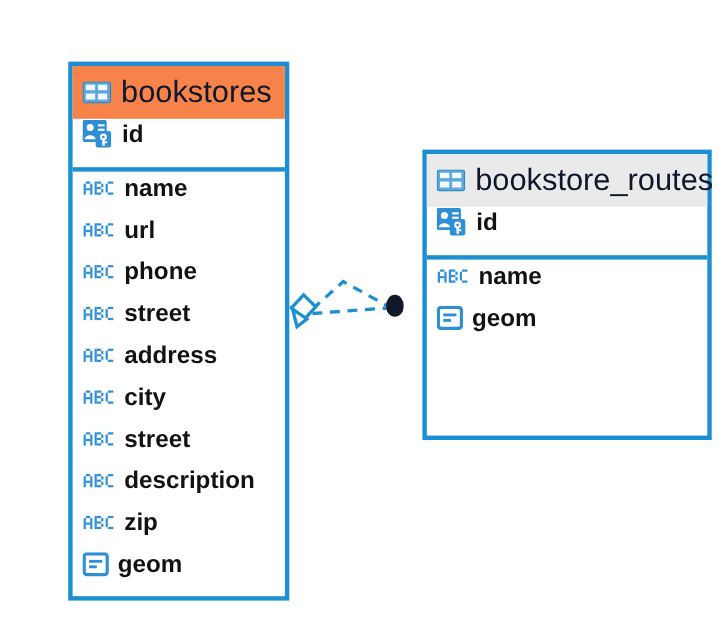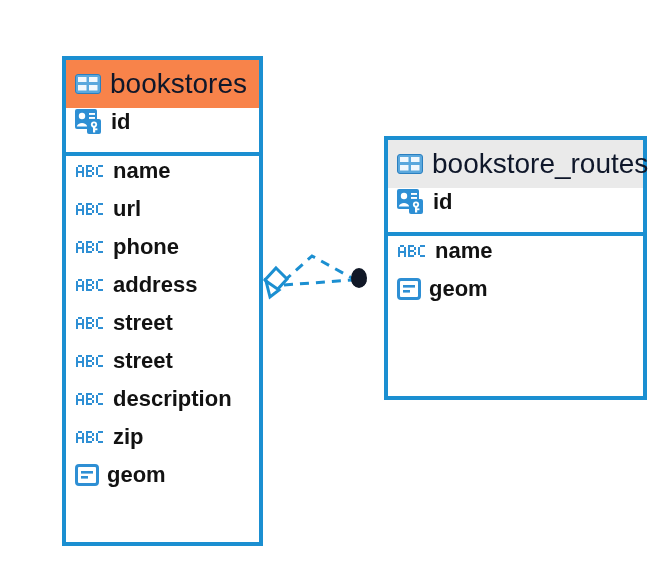--- a/index.html
+++ b/index.html
@@ -239,20 +239,41 @@
             <rect x="13" y="2" width="4" height="2"></rect>
               <rect x="17" y="4" width="2" height="3"></rect>
             <rect x="13" y="7" width="4" height="2"></rect>
               <rect x="17" y="9" width="2" height="3"></rect>
             <rect x="13" y="12" width="4" height="2"></rect>
             <rect x="23" y="2" width="5" height="2"></rect>
               <rect x="21" y="4" width="2" height="8"></rect>
             <rect x="23" y="12" width="5" height="2"></rect>
           </g>
         </svg>
+        <span class="field-label">street</span>
+      </div>
+
+      <div class="field">
+        <svg class="icon abc-icon" viewBox="0 0 30 16">
+          <g fill="#2e8fd4">
+            <rect x="1" y="4" width="2" height="10"></rect>
+              <rect x="7" y="4" width="2" height="10"></rect>
+            <rect x="3" y="2" width="4" height="2"></rect>
+              <rect x="3" y="8" width="4" height="2"></rect>
+            <rect x="11" y="2" width="2" height="12"></rect>
+            <rect x="13" y="2" width="4" height="2"></rect>
+              <rect x="17" y="4" width="2" height="3"></rect>
+            <rect x="13" y="7" width="4" height="2"></rect>
+              <rect x="17" y="9" width="2" height="3"></rect>
+            <rect x="13" y="12" width="4" height="2"></rect>
+            <rect x="23" y="2" width="5" height="2"></rect>
+              <rect x="21" y="4" width="2" height="8"></rect>
+            <rect x="23" y="12" width="5" height="2"></rect>
+          </g>
+        </svg>
         <span class="field-label">address</span>
       </div>
 
       <div class="field">
         <svg class="icon abc-icon" viewBox="0 0 30 16">
           <g fill="#2e8fd4">
             <rect x="1" y="4" width="2" height="10"></rect>
               <rect x="7" y="4" width="2" height="10"></rect>
             <rect x="3" y="2" width="4" height="2"></rect>
               <rect x="3" y="8" width="4" height="2"></rect>
@@ -260,23 +281,22 @@
             <rect x="13" y="2" width="4" height="2"></rect>
               <rect x="17" y="4" width="2" height="3"></rect>
             <rect x="13" y="7" width="4" height="2"></rect>
               <rect x="17" y="9" width="2" height="3"></rect>
             <rect x="13" y="12" width="4" height="2"></rect>
             <rect x="23" y="2" width="5" height="2"></rect>
               <rect x="21" y="4" width="2" height="8"></rect>
             <rect x="23" y="12" width="5" height="2"></rect>
           </g>
         </svg>
-        <span class="field-label">street</span>
-      </div>
-
+        <span class="field-label">city</span>
+      </div>
 
       <div class="field">
         <svg class="icon abc-icon" viewBox="0 0 30 16">
           <g fill="#2e8fd4">
             <rect x="1" y="4" width="2" height="10"></rect>
               <rect x="7" y="4" width="2" height="10"></rect>
             <rect x="3" y="2" width="4" height="2"></rect>
               <rect x="3" y="8" width="4" height="2"></rect>
             <rect x="11" y="2" width="2" height="12"></rect>
             <rect x="13" y="2" width="4" height="2"></rect>

